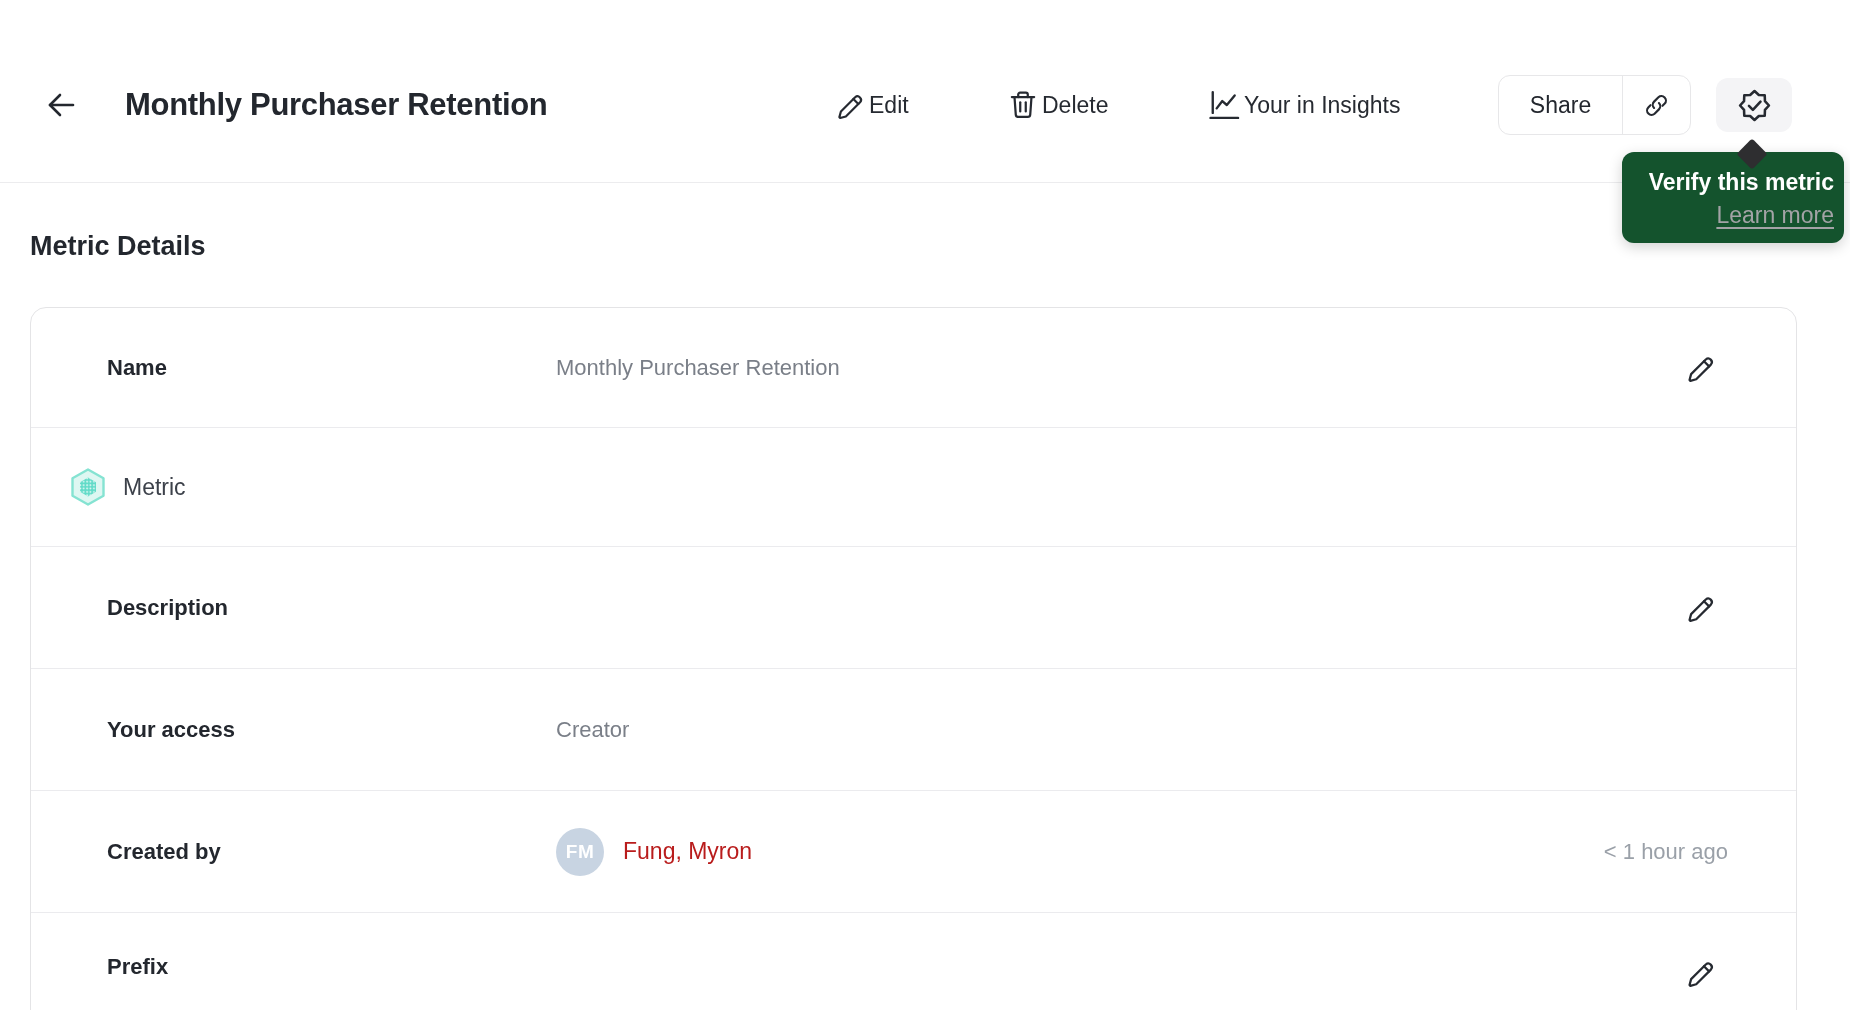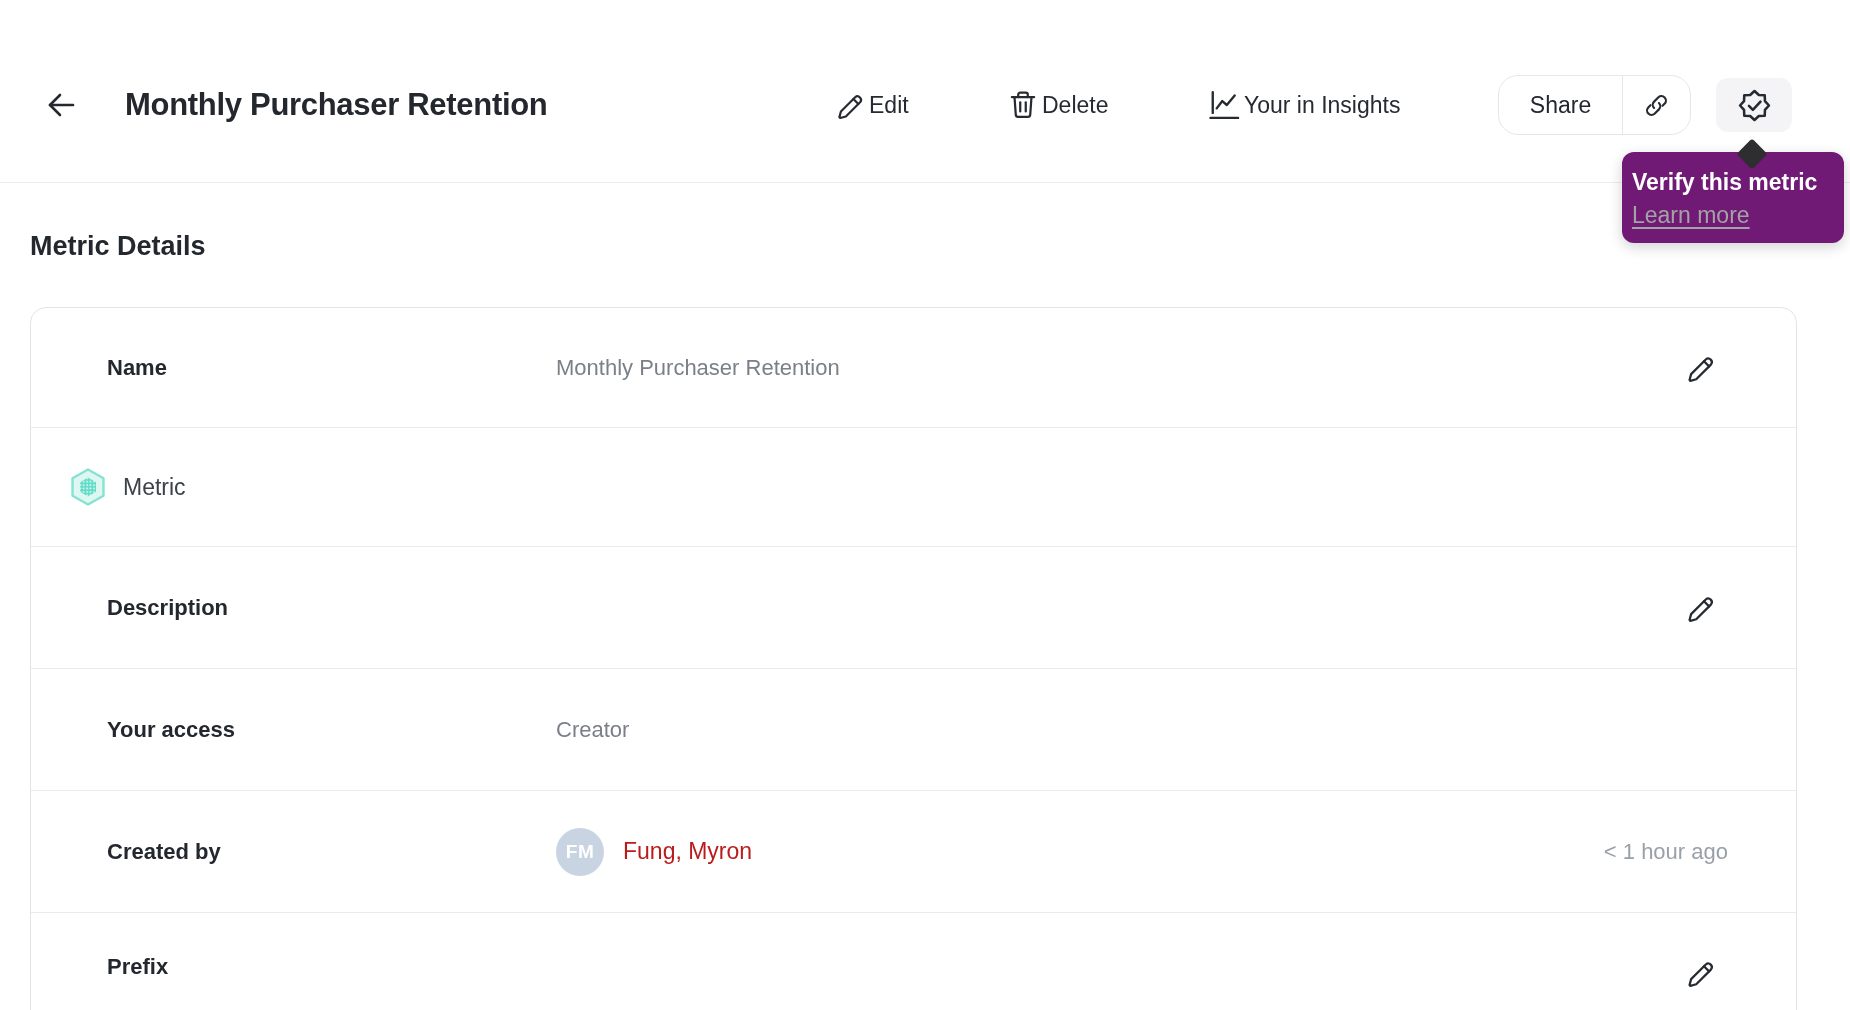--- a/index.html
+++ b/index.html
@@ -14,34 +14,34 @@
     letter-spacing:-0.3px; line-height:42px; color:#23272e; }
 
   .action { top:86px; height:38px; display:flex; align-items:center; gap:2px;
     cursor:pointer; color:#262a31; }
   .action .label { font-size:23px; font-weight:500; }
   .action-edit { left:834px; }
   .action-delete { left:1006px; }
   .action-insights { left:1206px; }
 
   .share-group { left:1498px; top:75px; height:60px; display:flex;
-    border:1px solid #e7e7e9; border-radius:20px; background:#fff; overflow:hidden; }
+    border:1px solid #e7e7e9; border-radius:12px; background:#fff; overflow:hidden; }
   .share-seg { width:123px; display:flex; align-items:center; justify-content:center;
     font-size:23px; font-weight:500; cursor:pointer; }
   .group-divider { width:1px; background:#e7e7e9; }
   .link-seg { width:67px; display:flex; align-items:center; justify-content:center; cursor:pointer; }
 
   .verify-btn { left:1716px; top:78px; width:76px; height:54px; background:#f4f4f6;
     border-radius:12px; display:flex; align-items:center; justify-content:center; cursor:pointer; }
 
   .header-divider { left:0; top:182px; width:1850px; height:1px; background:#ececee; }
 
   
-  .tooltip { left:1622px; top:152px; width:222px; background:#701a75; border-radius:12px;
-    padding:15px 10px 13px 10px; text-align:left; z-index:20;
+  .tooltip { left:1622px; top:152px; width:222px; background:#14532d; border-radius:12px;
+    padding:15px 10px 13px 10px; text-align:right; z-index:20;
     box-shadow:0 4px 14px rgba(0,0,0,0.18); }
   .tooltip .arrow { position:absolute; top:-9px; left:119px; width:22px; height:22px;
     background:#2e2e30; transform:rotate(45deg); border-radius:3px; }
   .tooltip-title { color:#ffffff; font-size:23px; font-weight:700; line-height:30px; }
   .tooltip-link { display:inline-block; color:#a3a3a6; font-size:23px; font-weight:500;
     line-height:30px; margin-top:3px; text-decoration:underline; text-underline-offset:4px;
     cursor:pointer; }
 
   
   .section-heading { left:30px; top:231px; font-size:27px; font-weight:700; color:#23272e; }

